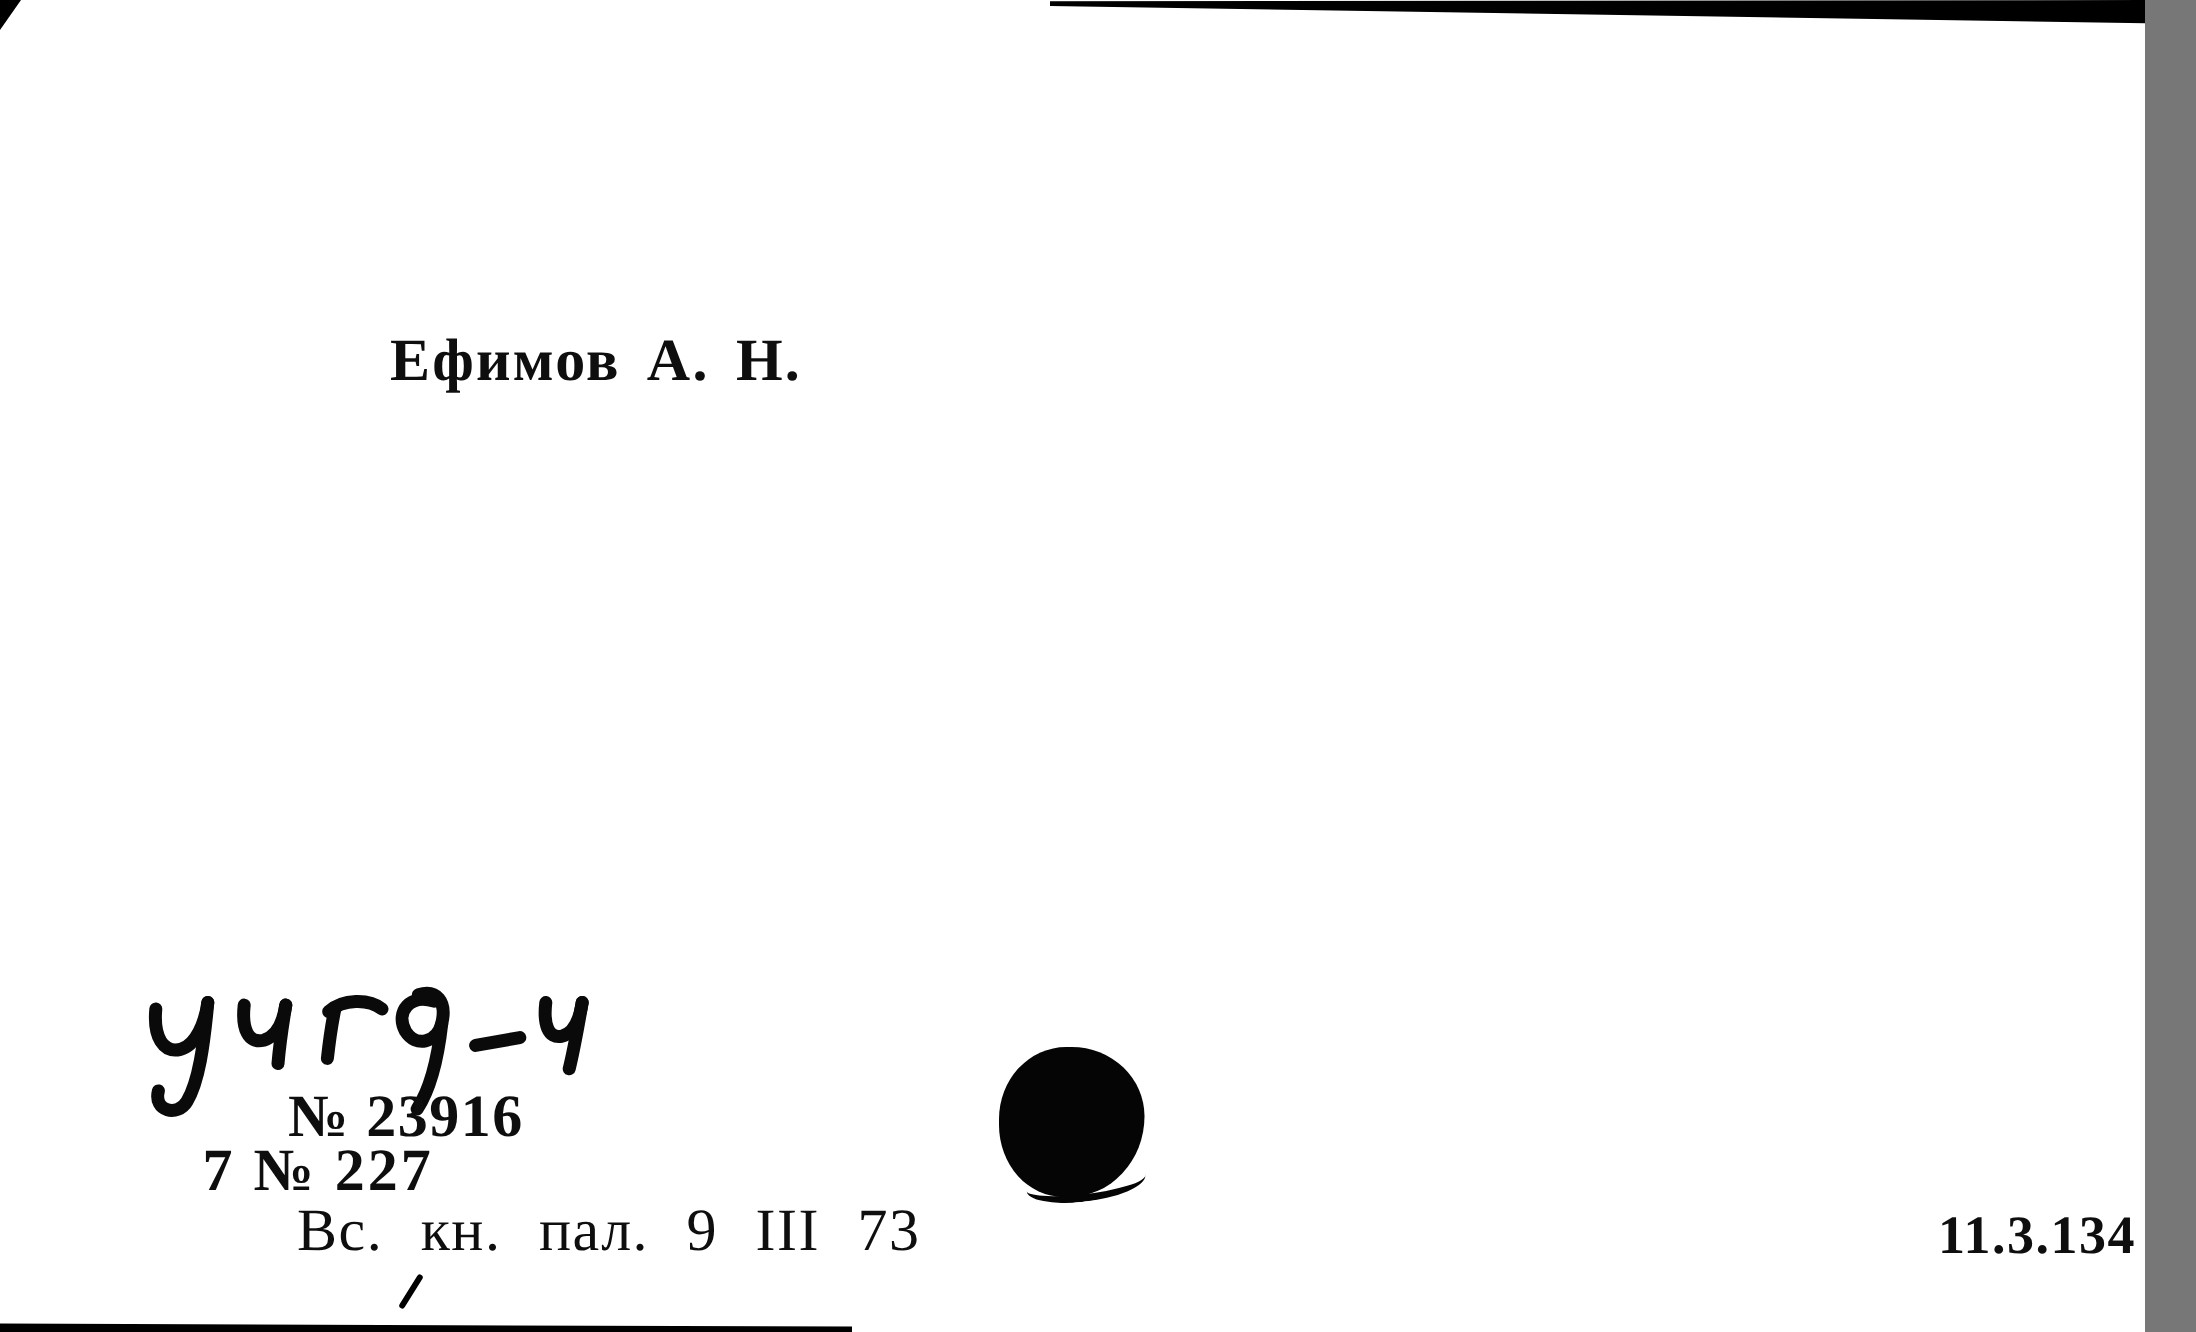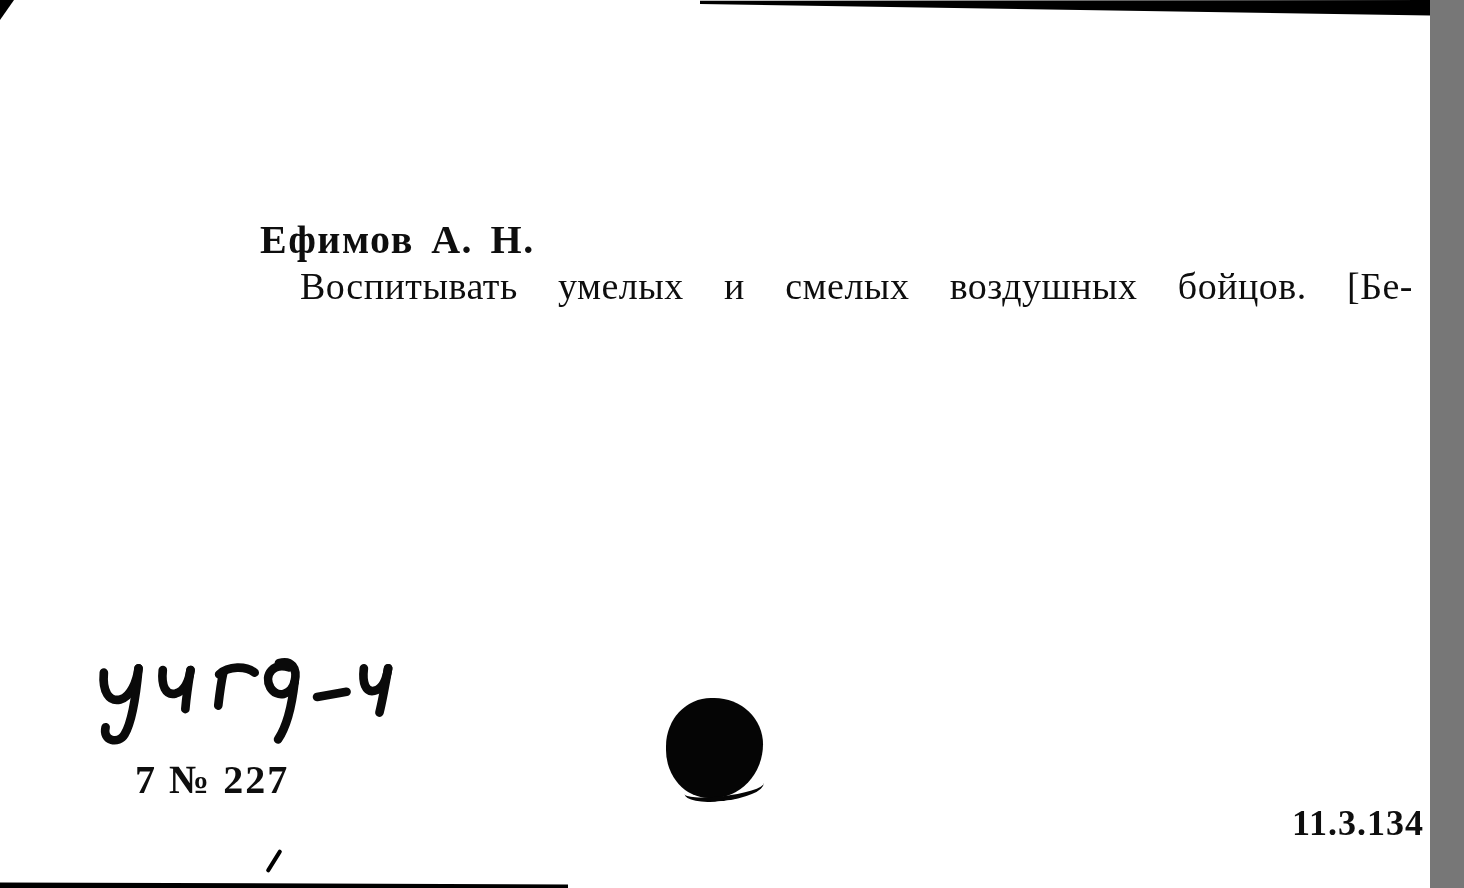--- a/index.html
+++ b/index.html
@@ -173,38 +173,39 @@
 <div class="card">
 
   <div class="edge-top-right"></div>
   <div class="edge-bottom-left"></div>
   <div class="corner-artifact-tl"></div>
   <div class="stray-mark"></div>
 
   <div class="author">Ефимов А. Н.</div>
 
   <div class="body-block">
-    <span class="body-line justified indented">Воспитывать умелых и смелых воздушных бойцов. [Бе-</span>
   </div>
 
   <svg class="handwriting" viewBox="0 0 360 130" role="img" aria-label="УчГэ-ч">
     <path d="M16,30 C14,52 22,64 35,61 C47,58 54,40 56,25"></path>
     <path d="M56,25 C53,58 49,86 40,101 C33,113 14,109 18,93"></path>
     <path d="M84,27 C82,45 87,57 99,54 C109,51 114,40 116,27"></path>
     <path d="M116,27 C113,45 111,60 110,72"></path>
     <path d="M148,68 C150,50 152,38 154,29"></path>
     <path d="M149,32 C160,22 180,22 190,30"></path>
     <path d="M230,24 C212,18 200,32 208,47 C216,60 232,56 236,41 C240,24 232,15 218,19"></path>
     <path d="M236,41 C233,68 227,92 217,107"></path>
     <path d="M262,58 L296,52"></path>
     <path d="M316,25 C314,42 318,53 328,51 C337,49 342,38 344,25"></path>
     <path d="M344,25 C340,48 337,64 334,76"></path>
   </svg>
 
+  <div class="acc-number">№ 23916</div>
   <div class="series-number">7 № 227</div>
+  <div class="reg-stamp">Вс. кн. пал. 9 III 73</div>
   <div class="corner-code">11.3.134</div>
 
   <div class="hole-punch"></div>
   <div class="hole-crescent"></div>
 
   <svg class="speckle" width="1464" height="888">
     <defs>
       <filter id="specks" x="0" y="0" width="100%" height="100%">
         <feTurbulence type="fractalNoise" baseFrequency="0.9" numOctaves="2" seed="42"></feTurbulence>
         <feColorMatrix type="matrix" values="0 0 0 0 0

